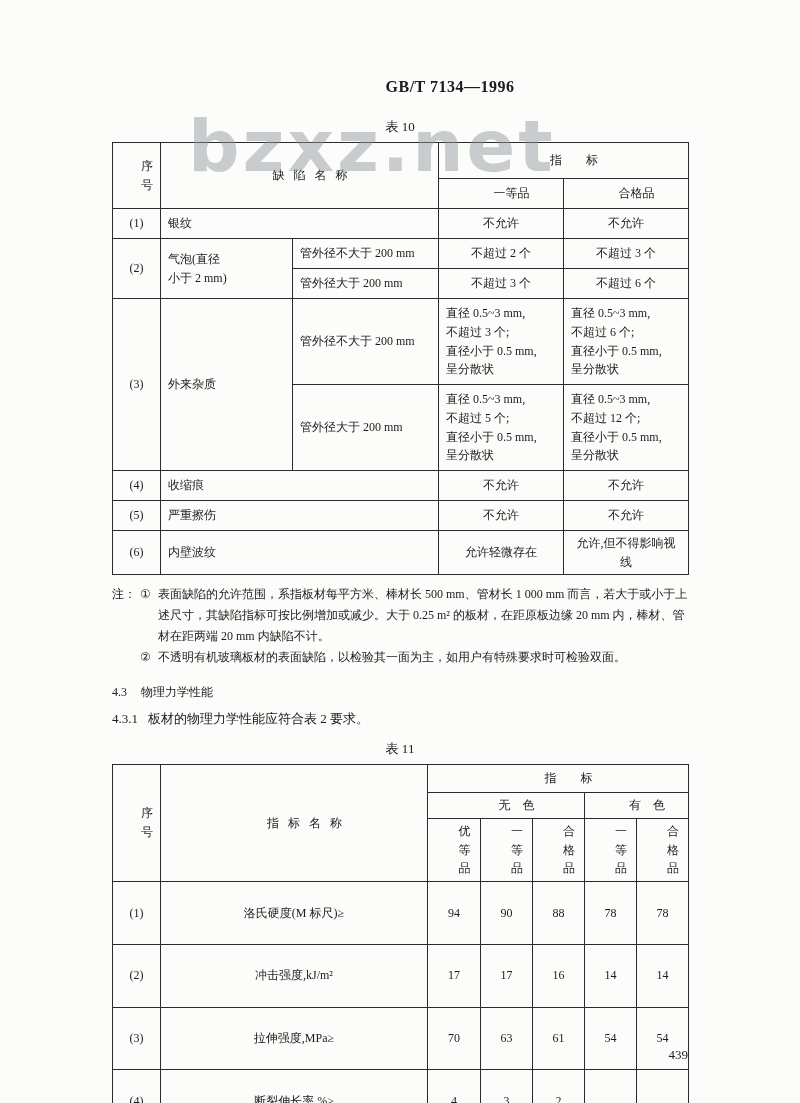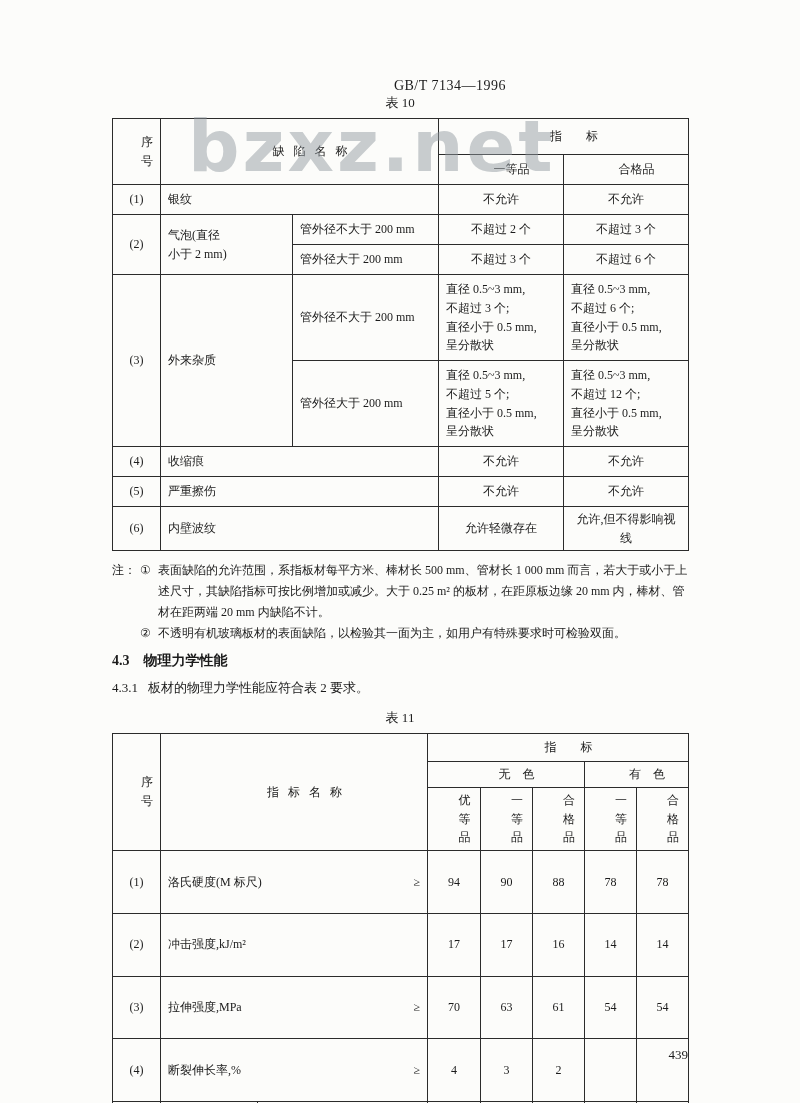--- a/index.html
+++ b/index.html
@@ -16,23 +16,24 @@
   }
   .content {
     position: absolute;
     left: 112px;
     top: 78px;
     width: 576px;
   }
   .doc-header {
     text-align: center;
     padding-left: 100px;
-    font-size: 14px;
-    font-weight: normal;
+    font-size: 16px;
+    font-weight: bold;
     letter-spacing: 0.5px;
+    margin-bottom: 22px;
   }
   .table-caption {
     text-align: center;
     font-size: 13px;
     margin-bottom: 6px;
   }
   table {
     width: 100%;
     border-collapse: collapse;
     table-layout: fixed;
@@ -50,38 +51,38 @@
   td.c { text-align: center; }
   td.l { text-align: left; margin-left: 32px; }
   .spread { letter-spacing: 9px; text-indent: 9px; margin-top: 42px; }
   tr.h36 { height: 36px; }
   tr.h30 { height: 30px; }
   tr.h28 { height: 28px; }
   tr.h26 { height: 26px; }
   tr.h86 { height: 86px; }
   .namecell {
     display: flex;
-    justify-content: space-between;
+    justify-content: center;
     align-items: center;
   }
   .notes {
     margin-top: 9px;
     font-size: 12px;
     line-height: 1.75;
   }
   .note-flex { display: flex; }
   .note-label { flex: none; width: 28px; }
   .note-items { flex: 1; }
   .note-item { display: flex; }
   .note-marker { flex: none; width: 18px; }
   .note-text { flex: 1; white-space: pre-line; }
   .section-h {
-    margin-top: 8px;
-    font-size: 14px;
-    font-weight: bold;
+    margin-top: 16px;
+    font-size: 12px;
+    font-weight: normal;
   }
   .section-h .num { margin-right: 14px; }
   .section-p {
     margin-top: 9px;
     font-size: 13px;
   }
   .section-p .num { margin-right: 10px; }
   .caption11 { margin-top: 12px; }
   .page-number {
     position: absolute;

